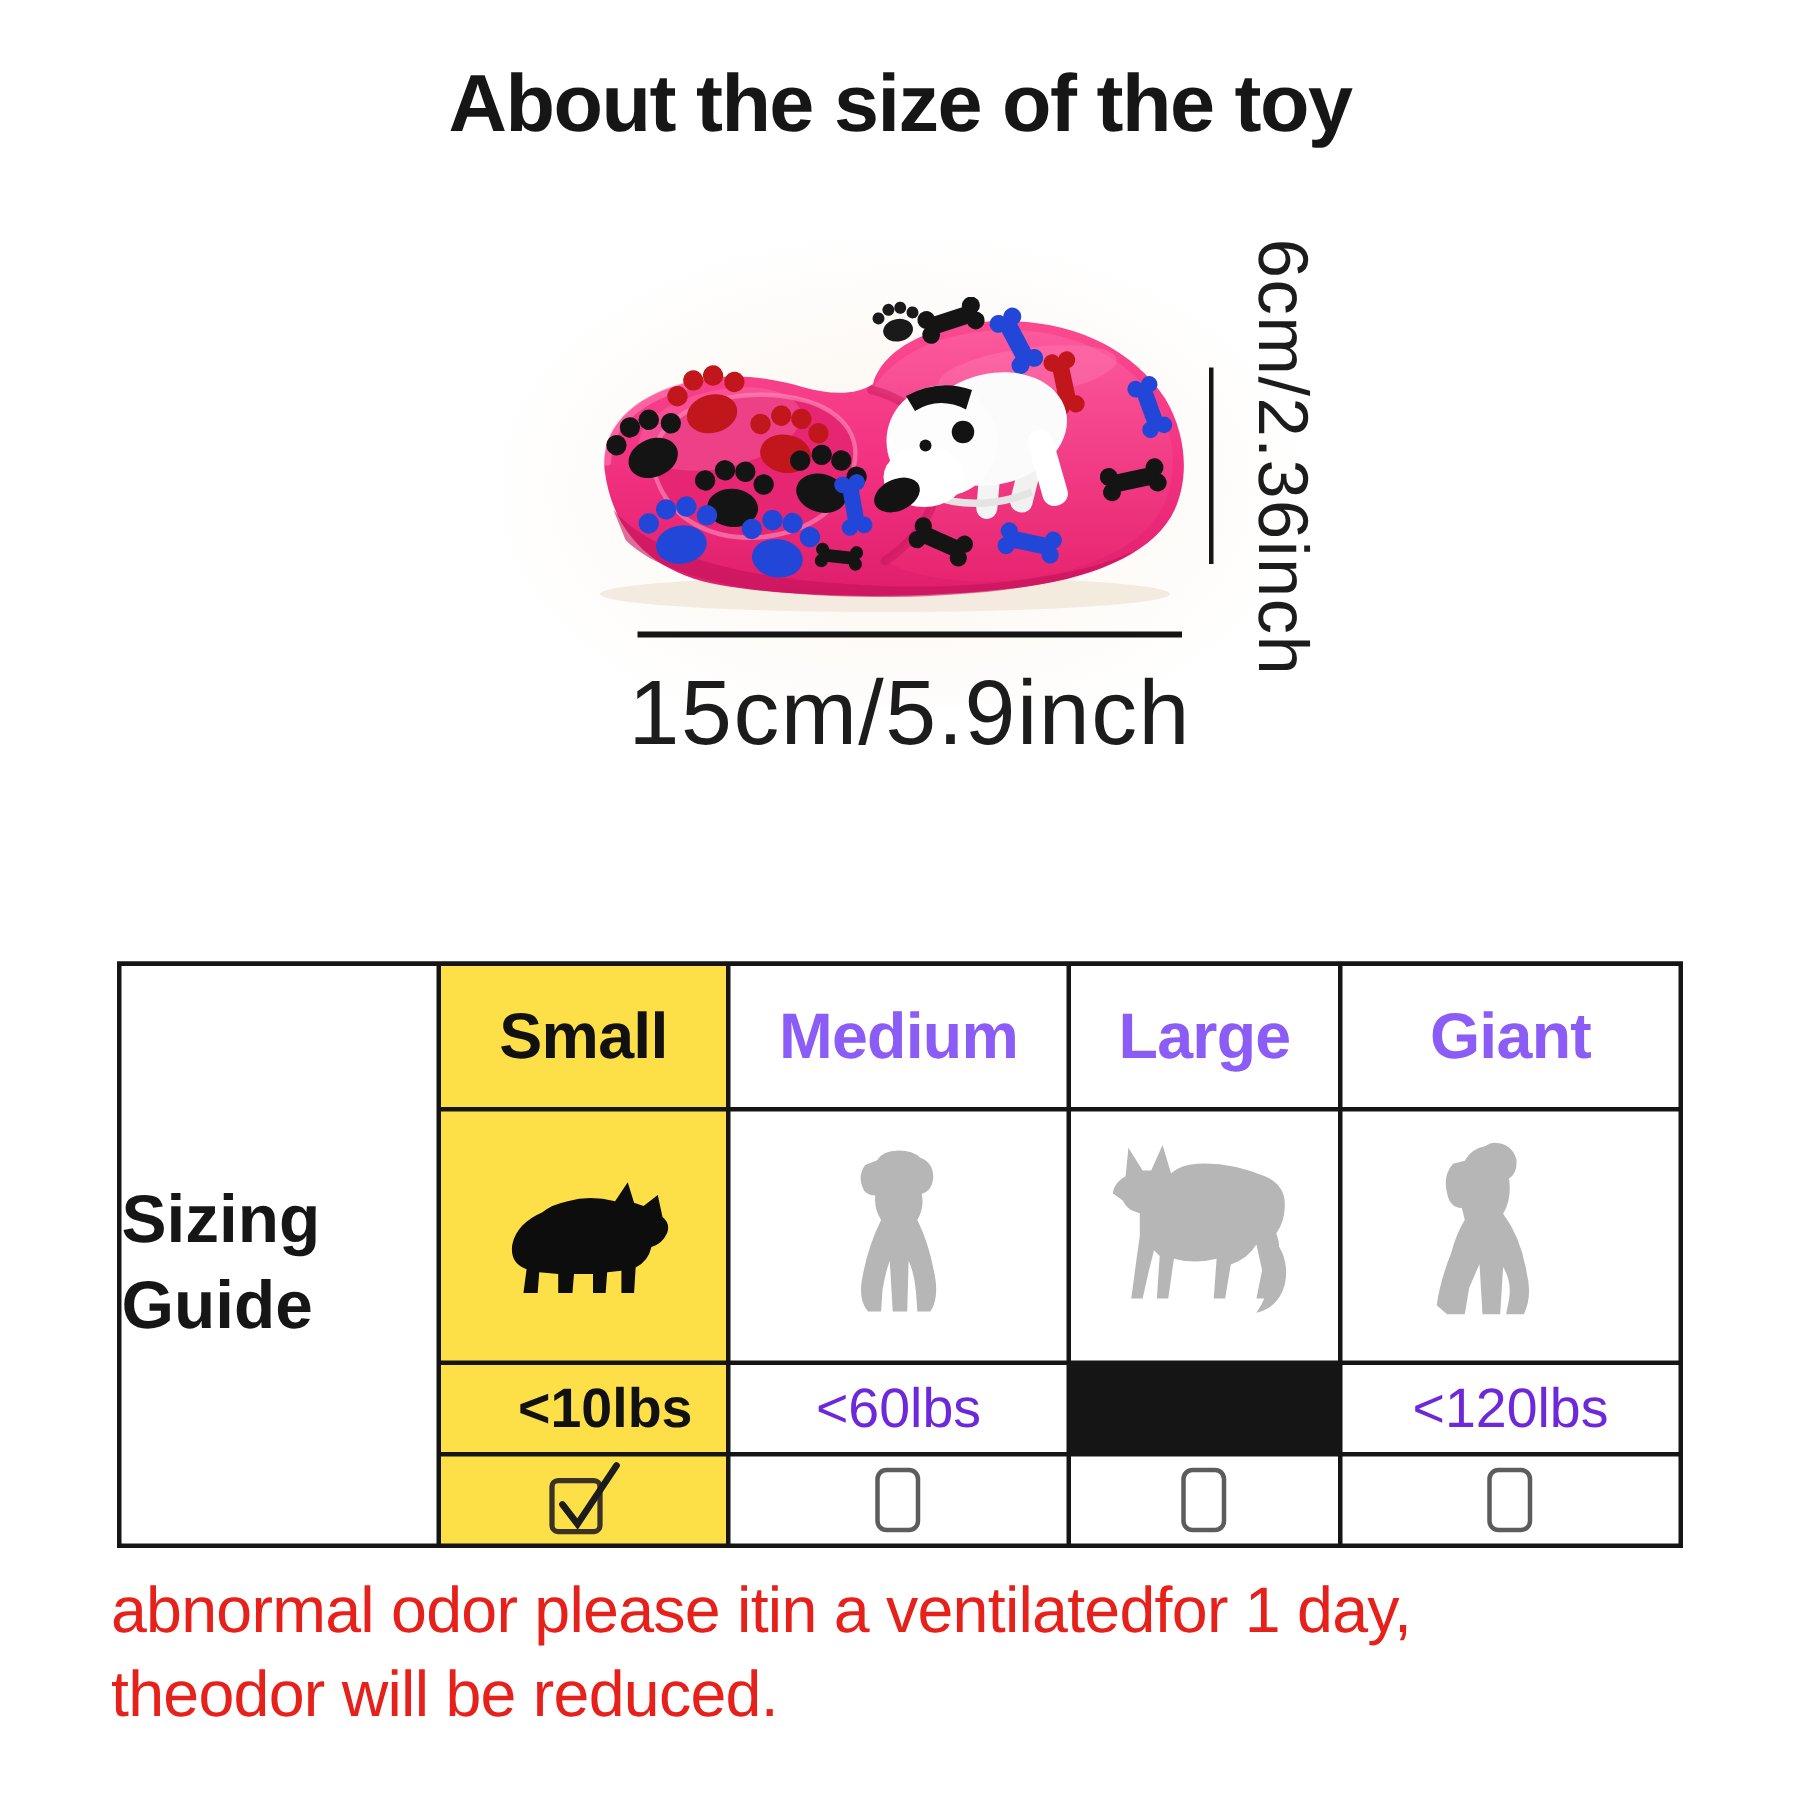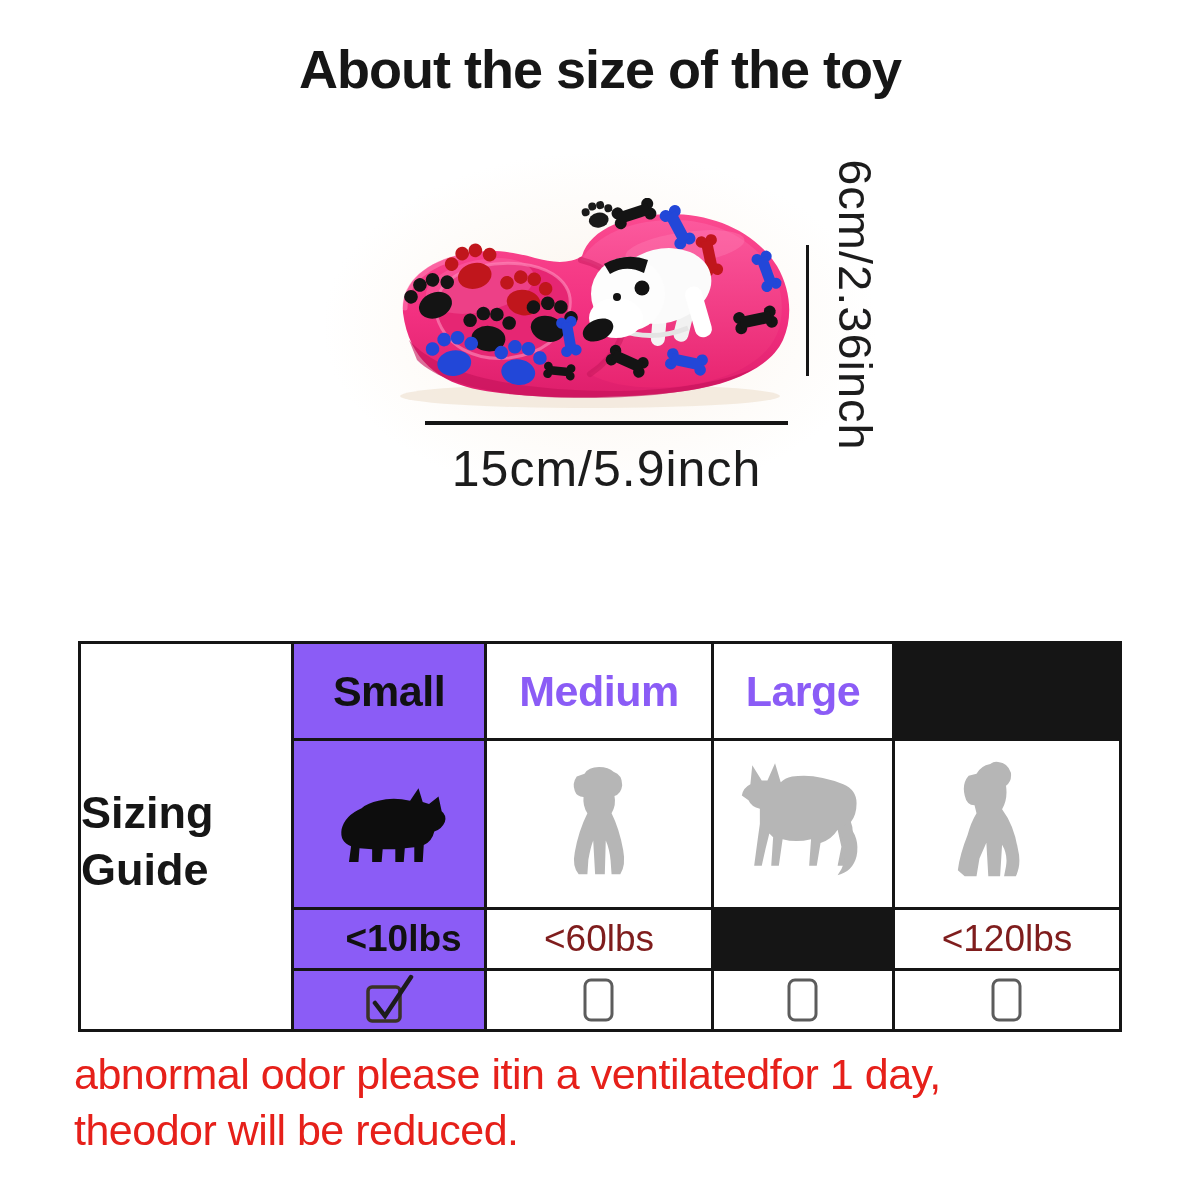--- a/index.html
+++ b/index.html
@@ -18,40 +18,40 @@
   .slipper-svg{position:absolute;left:385px;top:198px;width:425px;height:212px;}
   .vline{position:absolute;left:806px;top:245px;width:3px;height:131px;background:#151515;}
   .vlabel{
     position:absolute;left:685px;top:281px;width:340px;height:48px;line-height:48px;
     text-align:center;font-size:47px;color:#1c1c1c;letter-spacing:1px;white-space:nowrap;
     transform:rotate(90deg);
   }
   .hline{position:absolute;left:425px;top:421px;width:363px;height:4px;background:#151515;}
   .hlabel{
     position:absolute;left:395px;top:440px;width:423px;text-align:center;
-    font-size:50px;color:#1c1c1c;letter-spacing:1px;
+    font-size:61px;color:#1c1c1c;letter-spacing:1px;
   }
   .note{
     position:absolute;top:561px;left:0;width:1200px;text-align:center;
     font-size:43px;font-weight:bold;letter-spacing:-0.5px;color:#d3281f;
   }
   .sizing-table{
     position:absolute;left:78px;top:641px;width:1044px;height:391px;
     box-sizing:border-box;border:3px solid #151515;background:#151515;
     display:grid;gap:3px;
     grid-template-columns:210fr 190fr 224fr 178fr 224fr;
     grid-template-rows:94px 166px 58px 58px;
   }
   .cell{background:#ffffff;display:flex;align-items:center;justify-content:center;}
-  .cell.hl{background:#8b5cf6;}
+  .cell.hl{background:#fde047;}
   .label-cell{grid-row:1/5;grid-column:1;}
   .row-label{font-size:45px;font-weight:bold;color:#161616;line-height:1.25;text-align:left;margin-top:10px;}
   .size-head{font-size:43px;font-weight:bold;color:#8b5cf6;letter-spacing:-0.5px;}
   .size-head.active{color:#111111;}
-  .weight{font-size:37px;color:#7f1d1d;}
+  .weight{font-size:37px;color:#6d28d9;}
   .weight.active{color:#111111;font-weight:bold;margin-left:29px;}
   .dog-icon{display:block;}
   .tips{
     position:absolute;left:74px;top:1046px;width:1100px;
     font-size:43px;color:#e6201a;line-height:1.31;letter-spacing:-0.5px;
   }
 </style>
 </head>
 <body>
 
@@ -156,20 +156,23 @@
 
     <div class="cell hl" style="grid-column:2">
       <span class="size-head active">Small</span>
     </div>
     <div class="cell" style="grid-column:3">
       <span class="size-head">Medium</span>
     </div>
     <div class="cell" style="grid-column:4">
       <span class="size-head">Large</span>
     </div>
+    <div class="cell" style="grid-column:5">
+      <span class="size-head">Giant</span>
+    </div>
 
     <div class="cell hl" style="grid-column:2">
       <svg class="dog-icon" width="118" height="86" viewBox="0 0 112 80">
         <path fill="#0d0d0d" d="M30,25 Q14,32 11,45 Q9,57 20,61 L18,76 L27,76 L28,63
           L40,64 L40,76 L49,76 L50,64 L62,64 L62,76 L70,76 L71,63 L80,62 L80,76 L88,76 L89,60
           Q97,56 99,47 Q106,45 109,38 Q111,32 106,28 L103,14 L94,21 L88,19 L84,6 L76,18
           Q60,14 46,18 Q36,20 30,25 Z"></path>
       </svg>
     </div>
     <div class="cell" style="grid-column:3">

